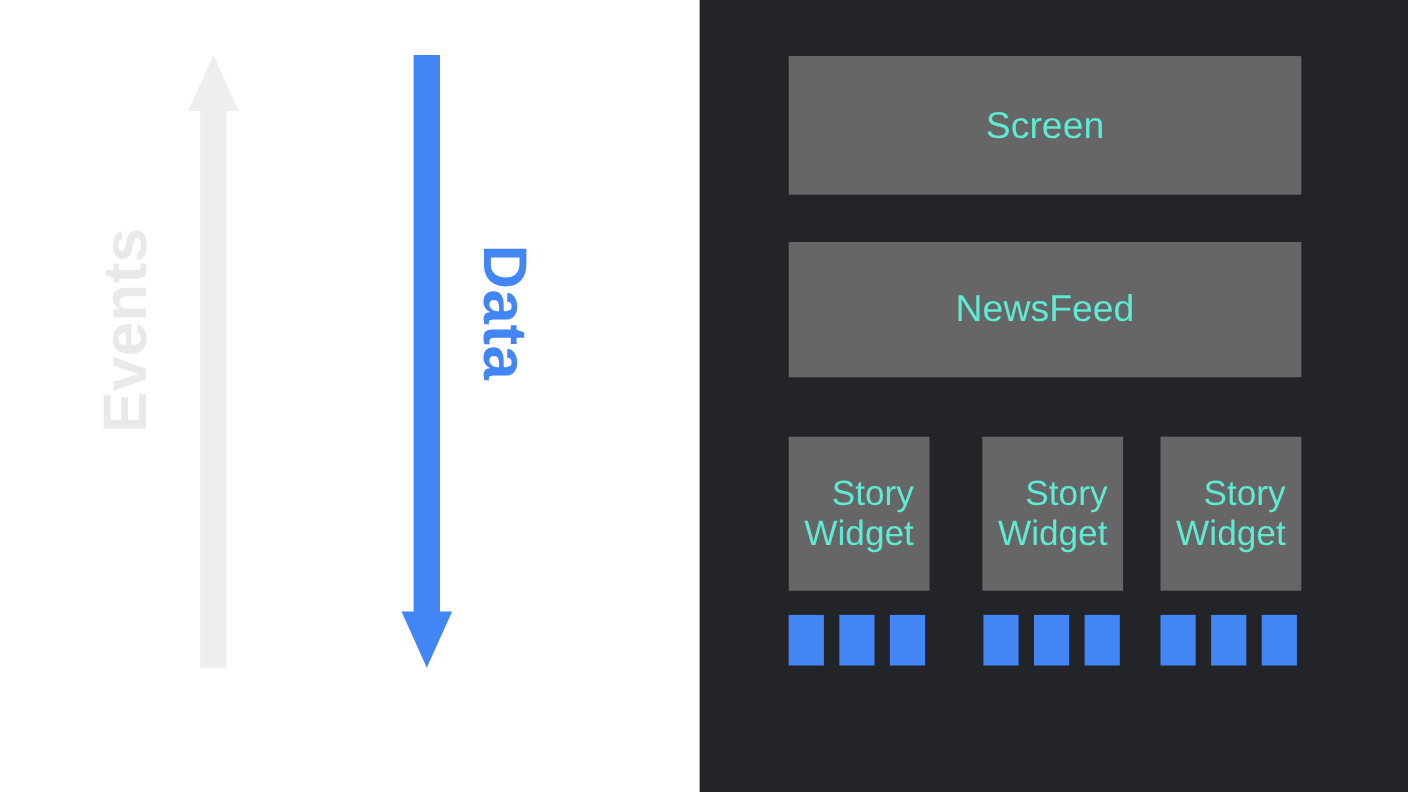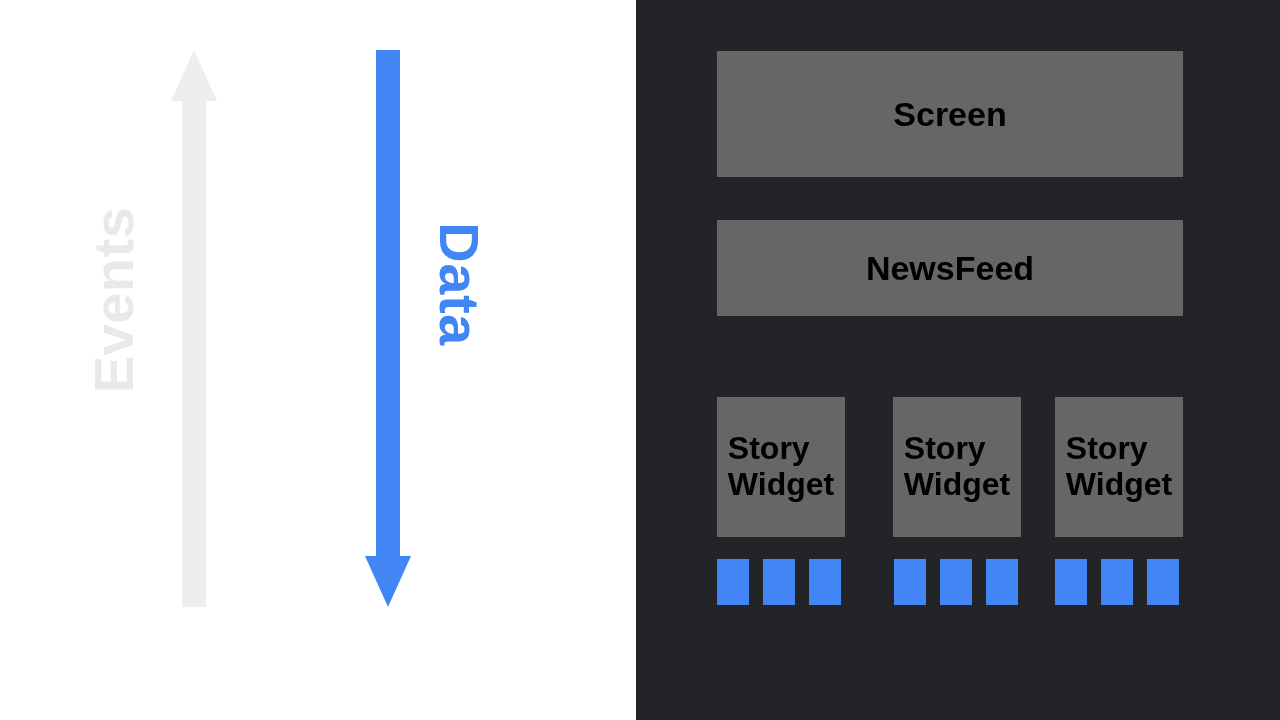--- a/index.html
+++ b/index.html
@@ -67,41 +67,41 @@
     left: 636px;
     top: 0;
     width: 644px;
     height: 720px;
     background: #232428;
   }
 
   .gray-box {
     position: absolute;
     background: #666666;
-    color: #000000;
+    color: #5eead4;
     display: flex;
     align-items: center;
     justify-content: center;
-    text-align: left;
-    font-weight: 700;
+    text-align: right;
+    font-weight: 400;
     line-height: 1.12;
   }
 
   #screen-box {
     left: 81px;
     top: 51px;
     width: 466px;
     height: 126px;
     font-size: 34px;
   }
   #newsfeed-box {
     left: 81px;
     top: 220px;
     width: 466px;
-    height: 96px;
+    height: 123px;
     font-size: 34px;
   }
 
   .story-widget {
     top: 397px;
     width: 128px;
     height: 140px;
     font-size: 32px;
     padding: 0 16px;
     box-sizing: border-box;

